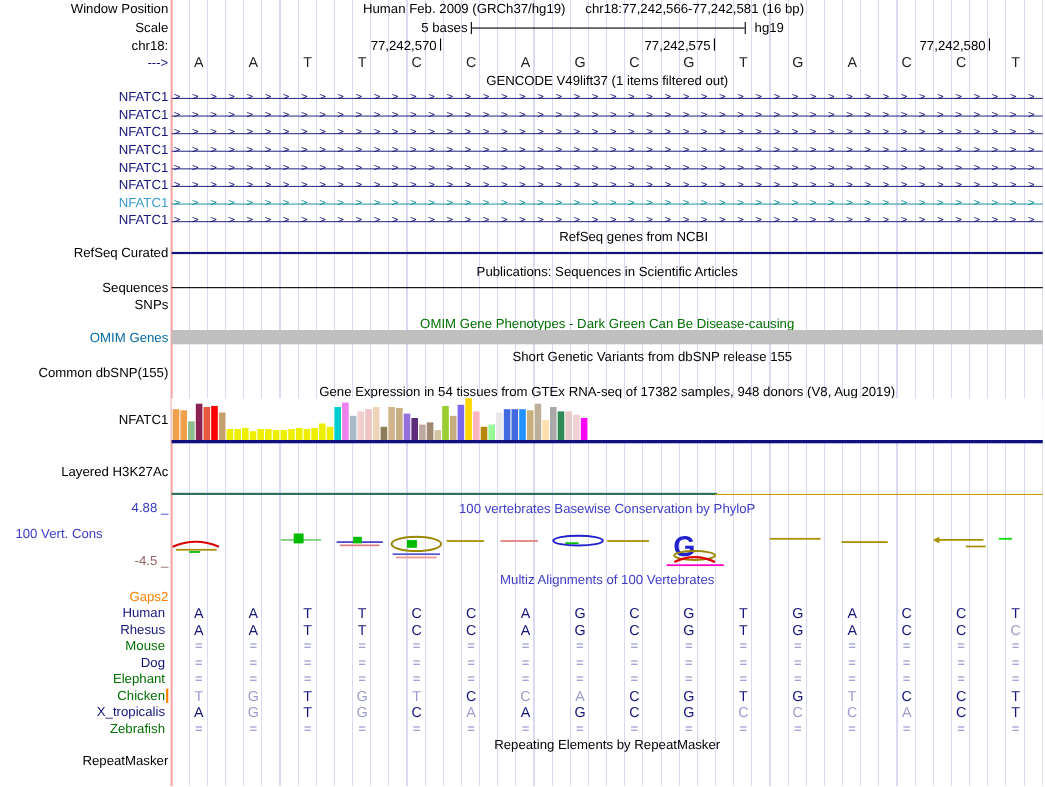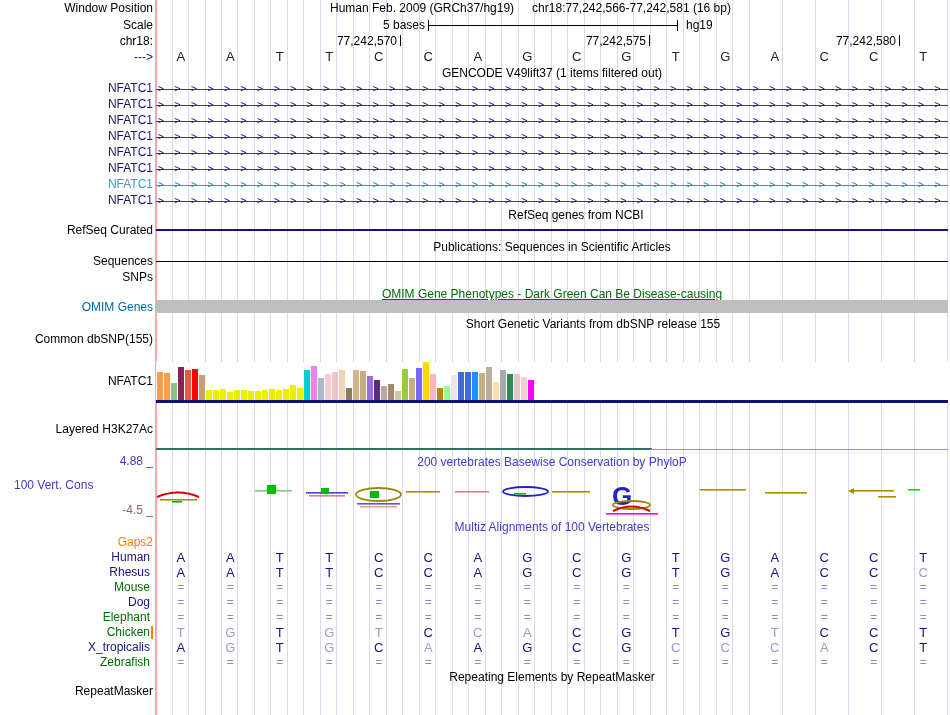--- a/index.html
+++ b/index.html
@@ -111,27 +111,28 @@
 
   <div class="title" style="top:208px;margin-left:24px;">RefSeq genes from NCBI</div>
   <div class="lbl" style="top:223px;color:#000000;">RefSeq Curated</div>
   <div class="abs" style="left:156px;top:229px;width:792px;height:1.5px;background:#14147A;"></div>
 
   <div class="title" style="top:240px;">Publications: Sequences in Scientific Articles</div>
   <div class="lbl" style="top:254px;">Sequences</div>
   <div class="abs" style="left:156px;top:260.5px;width:792px;height:1.2px;background:#000;"></div>
   <div class="lbl" style="top:270px;">SNPs</div>
 
-  <div class="title" style="top:287px;color:#006E00;text-decoration:underline;">OMIM Gene Phenotypes - Dark Green Can Be Disease-causing</div>
+  <div class="title" style="top:287px;color:#006E00;">OMIM Gene Phenotypes - Dark Green Can Be Disease-causing</div>
   <div class="lbl" style="top:300px;color:#0369a1;">OMIM Genes</div>
   <div class="abs" style="left:156px;top:300px;width:792px;height:13px;background:#BFBFBF;"></div>
 
   <div class="title" style="top:317px;margin-left:41px;">Short Genetic Variants from dbSNP release 155</div>
   <div class="lbl" style="top:332px;">Common dbSNP(155)</div>
 
+  <div class="title" style="top:349px;">Gene Expression in 54 tissues from GTEx RNA-seq of 17382 samples, 948 donors (V8, Aug 2019)</div>
   <div class="abs" style="left:156px;top:362px;width:792px;height:38px;background:#fff;"></div>
   <div class="lbl" style="top:374px;">NFATC1</div>
   <div id="gtex-bars">
       <div style="position: absolute; left: 157px; top: 372px; width: 5.5px; height: 28px; background: rgb(240, 160, 75);"></div>
       <div style="position: absolute; left: 164px; top: 373px; width: 5.5px; height: 27px; background: rgb(240, 160, 75);"></div>
       <div style="position: absolute; left: 171px; top: 383px; width: 5.5px; height: 17px; background: rgb(143, 188, 143);"></div>
       <div style="position: absolute; left: 178px; top: 367px; width: 5.5px; height: 33px; background: rgb(139, 34, 82);"></div>
       <div style="position: absolute; left: 185px; top: 370px; width: 5.5px; height: 30px; background: rgb(233, 87, 63);"></div>
       <div style="position: absolute; left: 192px; top: 369px; width: 5.5px; height: 31px; background: rgb(255, 0, 0);"></div>
       <div style="position: absolute; left: 199px; top: 375px; width: 5.5px; height: 25px; background: rgb(200, 160, 110);"></div>
@@ -183,21 +184,21 @@
       <div style="position: absolute; left: 521px; top: 377px; width: 5.5px; height: 23px; background: rgb(240, 208, 208);"></div>
       <div style="position: absolute; left: 528px; top: 380px; width: 5.5px; height: 20px; background: rgb(255, 0, 255);"></div>
     </div>
   <div class="abs" style="left:156px;top:400px;width:792px;height:2.5px;background:#10107E;"></div>
 
   <div class="lbl" style="top:422px;">Layered H3K27Ac</div>
   <div class="abs" style="left:156px;top:448px;width:496px;height:2px;background:#2E6F5E;"></div>
   <div class="abs" style="left:650px;top:448.5px;width:298px;height:1.5px;background:#CC9900;"></div>
 
   <div class="lbl" style="top:454px;color:#3C3CC8;">4.88 _</div>
-  <div class="title" style="top:455px;color:#3C3CC8;">200 vertebrates Basewise Conservation by PhyloP</div>
+  <div class="title" style="top:455px;color:#3C3CC8;">100 vertebrates Basewise Conservation by PhyloP</div>
   <div class="abs" style="left:14px;top:478px;color:#3C3CC8;">100 Vert. Cons</div>
   <div class="lbl" style="top:503px;color:#8E6464;">-4.5 _</div>
   <svg id="phylop-svg" style="position:absolute;left:156px;top:480px;" width="792" height="40" viewBox="0 0 792 40">
       <path d="M 1 17 Q 22 8 43 17" fill="none" stroke="#DD0000" stroke-width="2"></path>
       <rect x="4" y="19" width="37" height="1.6" fill="#A89000"></rect>
       <rect x="16" y="21" width="10" height="1.6" fill="#00BB00"></rect>
       <rect x="99" y="10" width="37" height="1.6" fill="#7CCD7C"></rect>
       <rect x="111" y="5" width="9" height="9" fill="#00BB00"></rect>
       <rect x="150" y="12" width="42" height="1.6" fill="#4444CC"></rect>
       <rect x="153" y="15" width="36" height="1.6" fill="#E08080"></rect>

